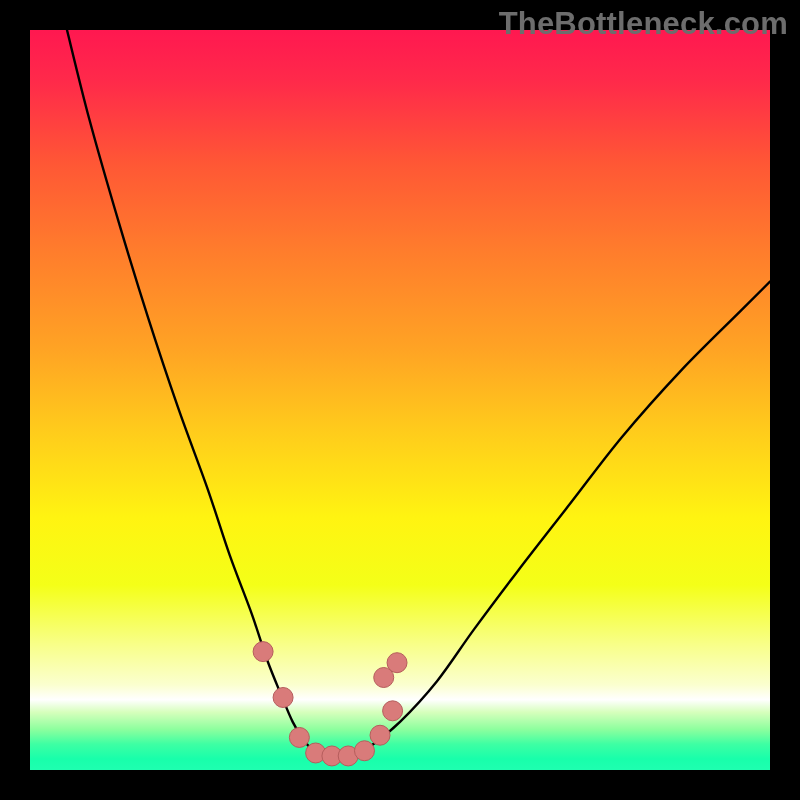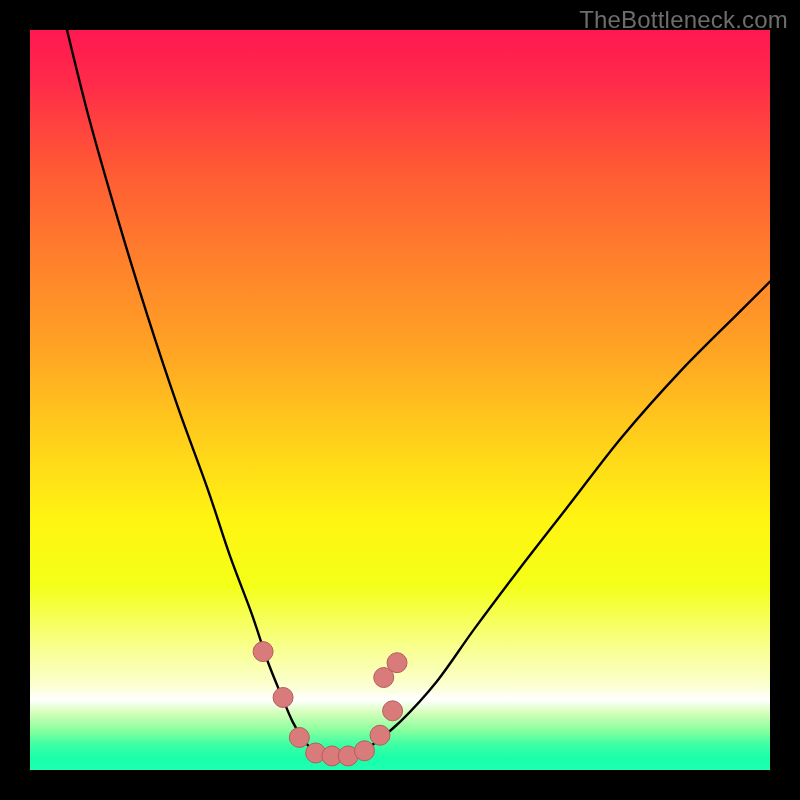--- a/index.html
+++ b/index.html
@@ -28,22 +28,22 @@
   }
   .gradient-bg {
     position: absolute;
     inset: 0;
   }
   .watermark {
     position: absolute;
     top: 6px;
     right: 12px;
     color: #6d6d6d;
-    font-size: 24px;
-    font-weight: 400;
+    font-size: 31px;
+    font-weight: 700;
     letter-spacing: 0.2px;
   }
   svg.curve {
     position: absolute;
     inset: 0;
     width: 740px;
     height: 740px;
   }
 </style>
 </head>

